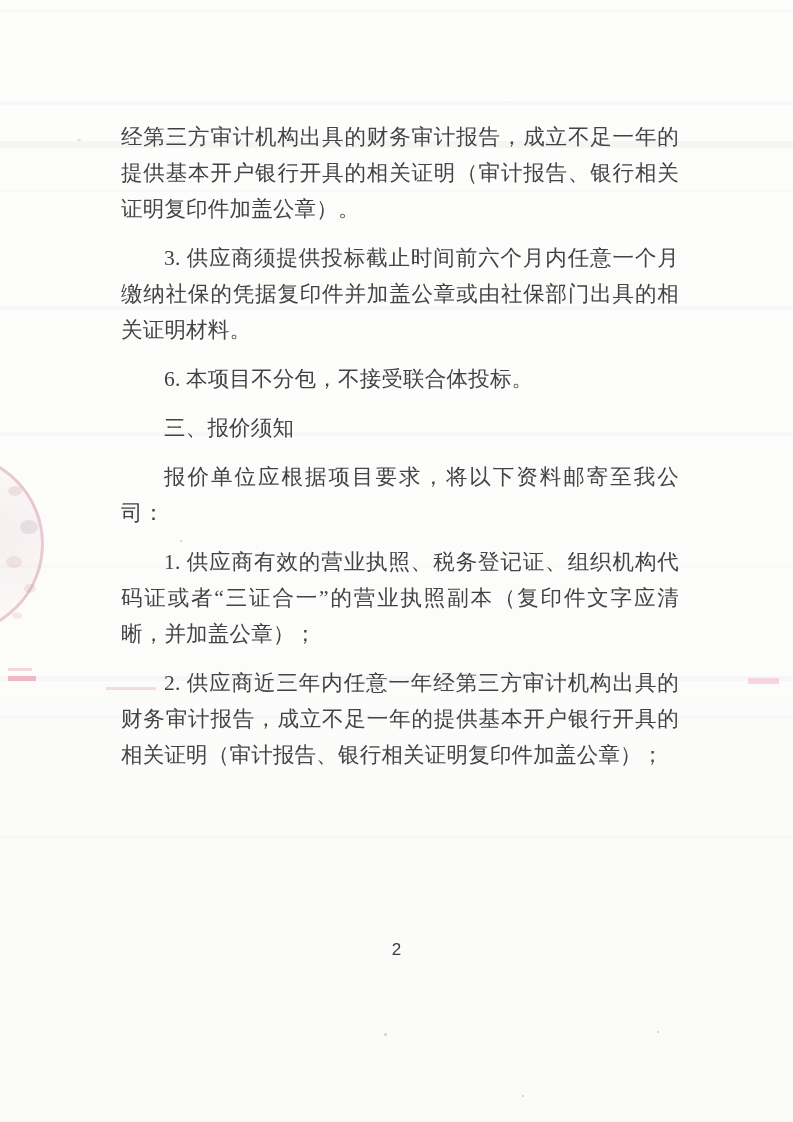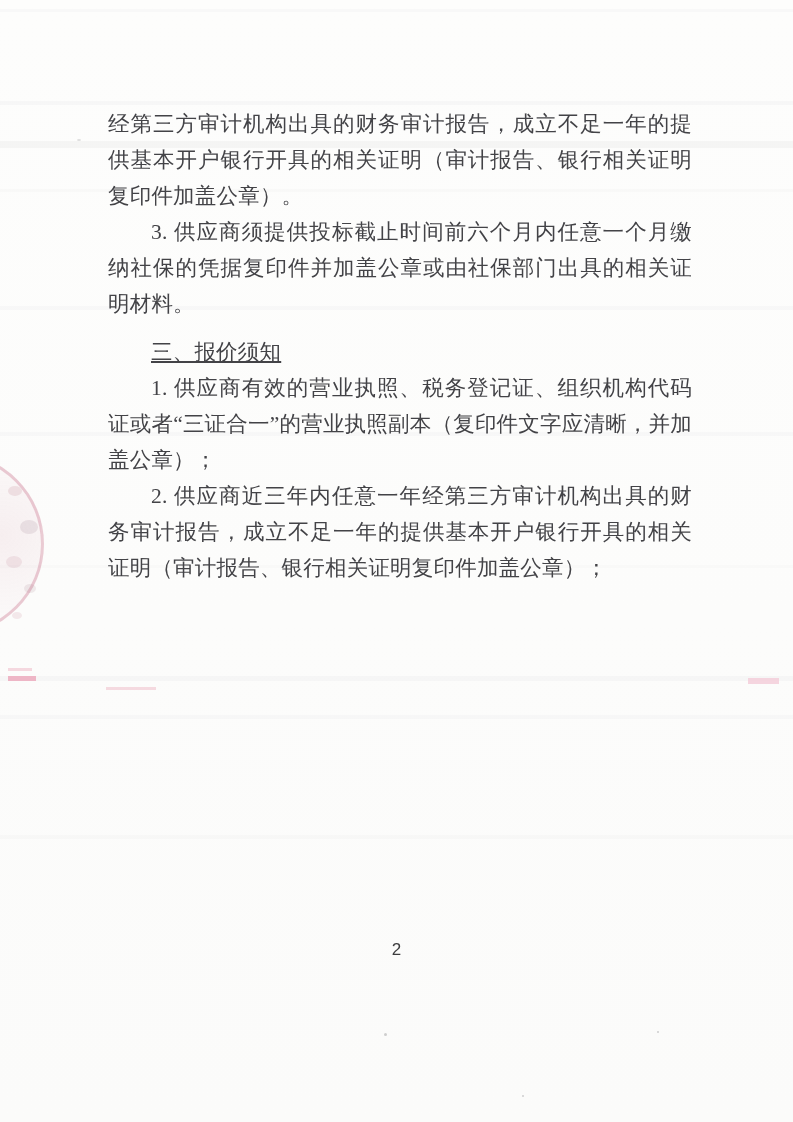--- a/index.html
+++ b/index.html
@@ -29,23 +29,23 @@
 
   
   .body-text{
     position:absolute;
     left:108px;top:106px;width:584px;
     font-size:21.5px;line-height:36px;
     color:#434347;
     text-align:justify;
     letter-spacing:0.2px;
   }
-  .body-text p{margin:0;}
+  .body-text p{margin:13px;}
   .body-text p.indent{text-indent:43px;}
-  .body-text p.gap-before{margin-top:12px;text-decoration:underline;}
+  .body-text p.gap-before{margin-top:12px;}
 
   
   .page-number{
     position:absolute;top:940px;left:0;width:793px;
     text-align:center;
     font-family:"Liberation Sans","DejaVu Sans",sans-serif;
     font-size:17px;color:#3c3c3e;
   }
 
   
@@ -109,20 +109,22 @@
 
   <div class="speck k1"></div>
   <div class="speck k2"></div>
   <div class="speck k3"></div>
   <div class="speck k4"></div>
   <div class="speck k5"></div>
 
   <div class="body-text">
     <p>经第三方审计机构出具的财务审计报告，成立不足一年的提供基本开户银行开具的相关证明（审计报告、银行相关证明复印件加盖公章）。</p>
     <p class="indent">3. 供应商须提供投标截止时间前六个月内任意一个月缴纳社保的凭据复印件并加盖公章或由社保部门出具的相关证明材料。</p>
+    <p class="indent">6. 本项目不分包，不接受联合体投标。</p>
     <p class="indent gap-before">三、报价须知</p>
+    <p class="indent">报价单位应根据项目要求，将以下资料邮寄至我公司：</p>
     <p class="indent">1. 供应商有效的营业执照、税务登记证、组织机构代码证或者“三证合一”的营业执照副本（复印件文字应清晰，并加盖公章）；</p>
     <p class="indent">2. 供应商近三年内任意一年经第三方审计机构出具的财务审计报告，成立不足一年的提供基本开户银行开具的相关证明（审计报告、银行相关证明复印件加盖公章）；</p>
   </div>
 
   <div class="page-number">2</div>
 
 </div>
 
 </body></html>

